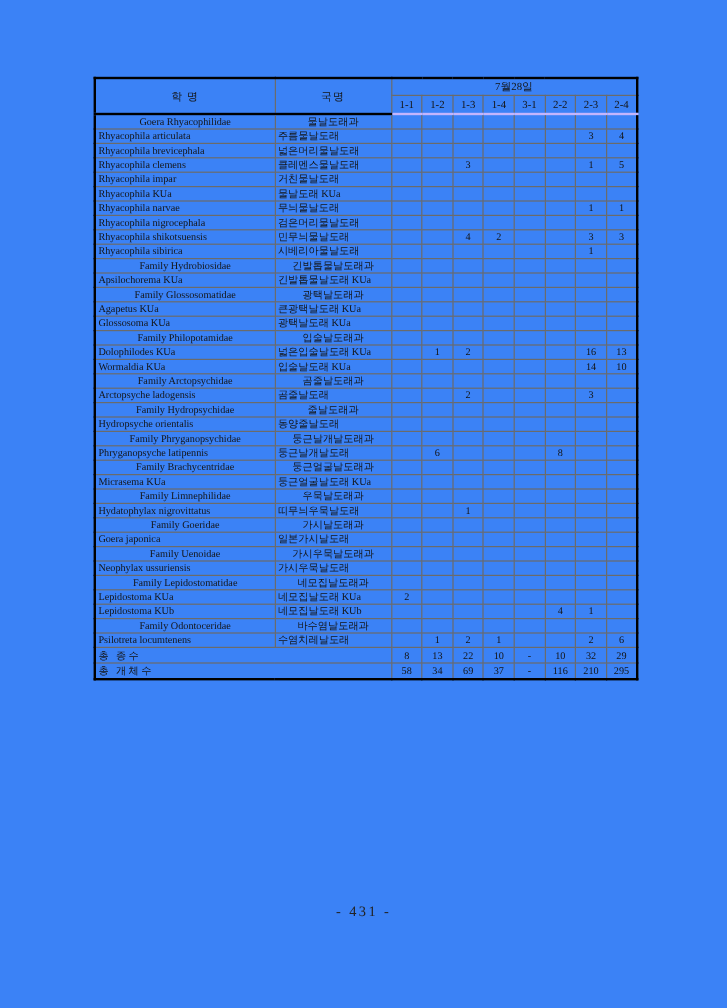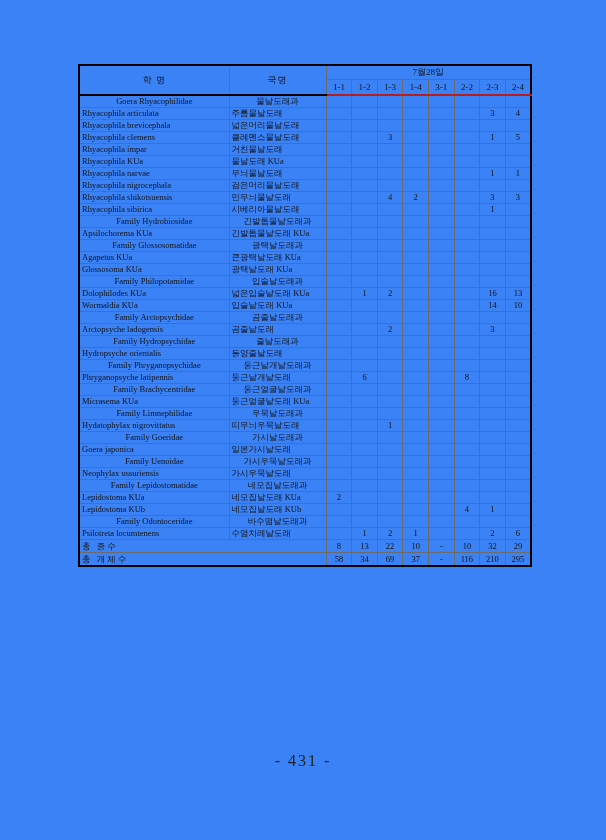--- a/index.html
+++ b/index.html
@@ -40,41 +40,41 @@
     text-align: center;
     font-size: 9px;
   }
   .doc-table thead tr.top-header th {
     height: 13px;
     line-height: 13px;
   }
   .doc-table thead tr.site-header th {
     height: 14px;
     line-height: 14px;
-    border-bottom: 2px solid #b91c1c;
+    border-bottom: 2px solid #c4b5fd;
   }
   th.sci-h, th.kor-h {
     border-bottom: 2px solid #000 !important;
     letter-spacing: 1px;
   }
   td.sci { text-align: left; }
   td.sci.family { font-style: normal; text-align: center; }
   td.kor { text-align: left; }
   td.kor.family { text-align: center; }
   td.val { text-align: center; }
   tr.totals-first td { border-top: 1.5px solid #000; }
   tr.totals-row td { height: 12px; line-height: 12px; }
   td.total-label { text-align: left; letter-spacing: 2px; }
   .footer {
     position: absolute;
     top: 752px;
     left: 0;
     width: 100%;
     text-align: center;
-    font-size: 16px;
+    font-size: 12px;
     letter-spacing: 2px;
     color: #222;
   }
 </style>
 </head>
 <body>
 
 <div class="page">
 
   <table class="doc-table">

